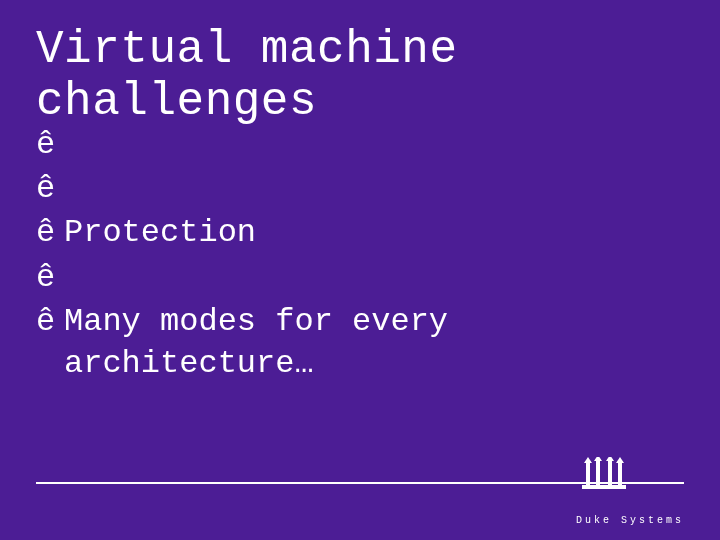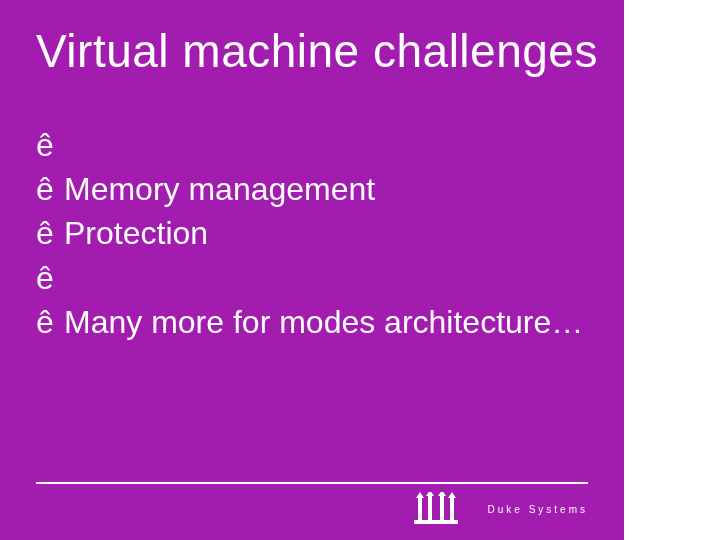--- a/index.html
+++ b/index.html
@@ -2,25 +2,25 @@
 <html><head>
 <meta charset="utf-8">
 <style>
   * { margin: 0; padding: 0; box-sizing: border-box; }
   html, body {
     width: 720px;
     height: 540px;
     overflow: hidden;
   }
   .slide {
-    width: 624px;
+    width: 720px;
     height: 540px;
-    background: #a21caf;
+    background: #4c1d95;
     position: relative;
-    font-family: Liberation Sans, sans-serif;
+    font-family: Liberation Mono, monospace;
   }
   .title {
     position: absolute;
     top: 24px;
     left: 36px;
     color: #ffffff;
     font-size: 46px;
     font-weight: 400;
     letter-spacing: 0.5px;
   }
@@ -50,22 +50,22 @@
     right: 36px;
     bottom: 56px;
     height: 0;
     border-top: 2px solid #ffffff;
   }
   .logo {
     position: absolute;
     right: 36px;
     bottom: 14px;
     display: flex;
-    flex-direction: row;
-    align-items: center;
+    flex-direction: column;
+    align-items: flex-start;
     gap: 24px;
   }
   .logo-mark {
     width: 56px;
     height: 32px;
     position: relative;
     margin-bottom: 2px;
   }
   .logo-label {
     color: #ffffff;
@@ -80,32 +80,31 @@
 <div class="slide">
 
   <h1 class="title">Virtual machine challenges</h1>
 
   <div class="body">
     <div class="bullet-row">
       <span class="bullet-mark">ê</span>
     </div>
     <div class="bullet-row">
       <span class="bullet-mark">ê</span>
-      <span class="bullet-text">Memory management</span>
     </div>
     <div class="bullet-row">
       <span class="bullet-mark">ê</span>
       <span class="bullet-text">Protection</span>
     </div>
     <div class="bullet-row">
       <span class="bullet-mark">ê</span>
     </div>
     <div class="bullet-row">
       <span class="bullet-mark">ê</span>
-      <span class="bullet-text">Many more for modes architecture…</span>
+      <span class="bullet-text">Many modes for every architecture…</span>
     </div>
   </div>
 
   <div class="footer-line"></div>
 
   <div class="logo">
     <div class="logo-mark">
       <svg viewBox="0 0 56 32" width="56" height="32">
         <g fill="#ffffff">
           <polygon points="10,6 14,6 14,32 10,32"></polygon>

